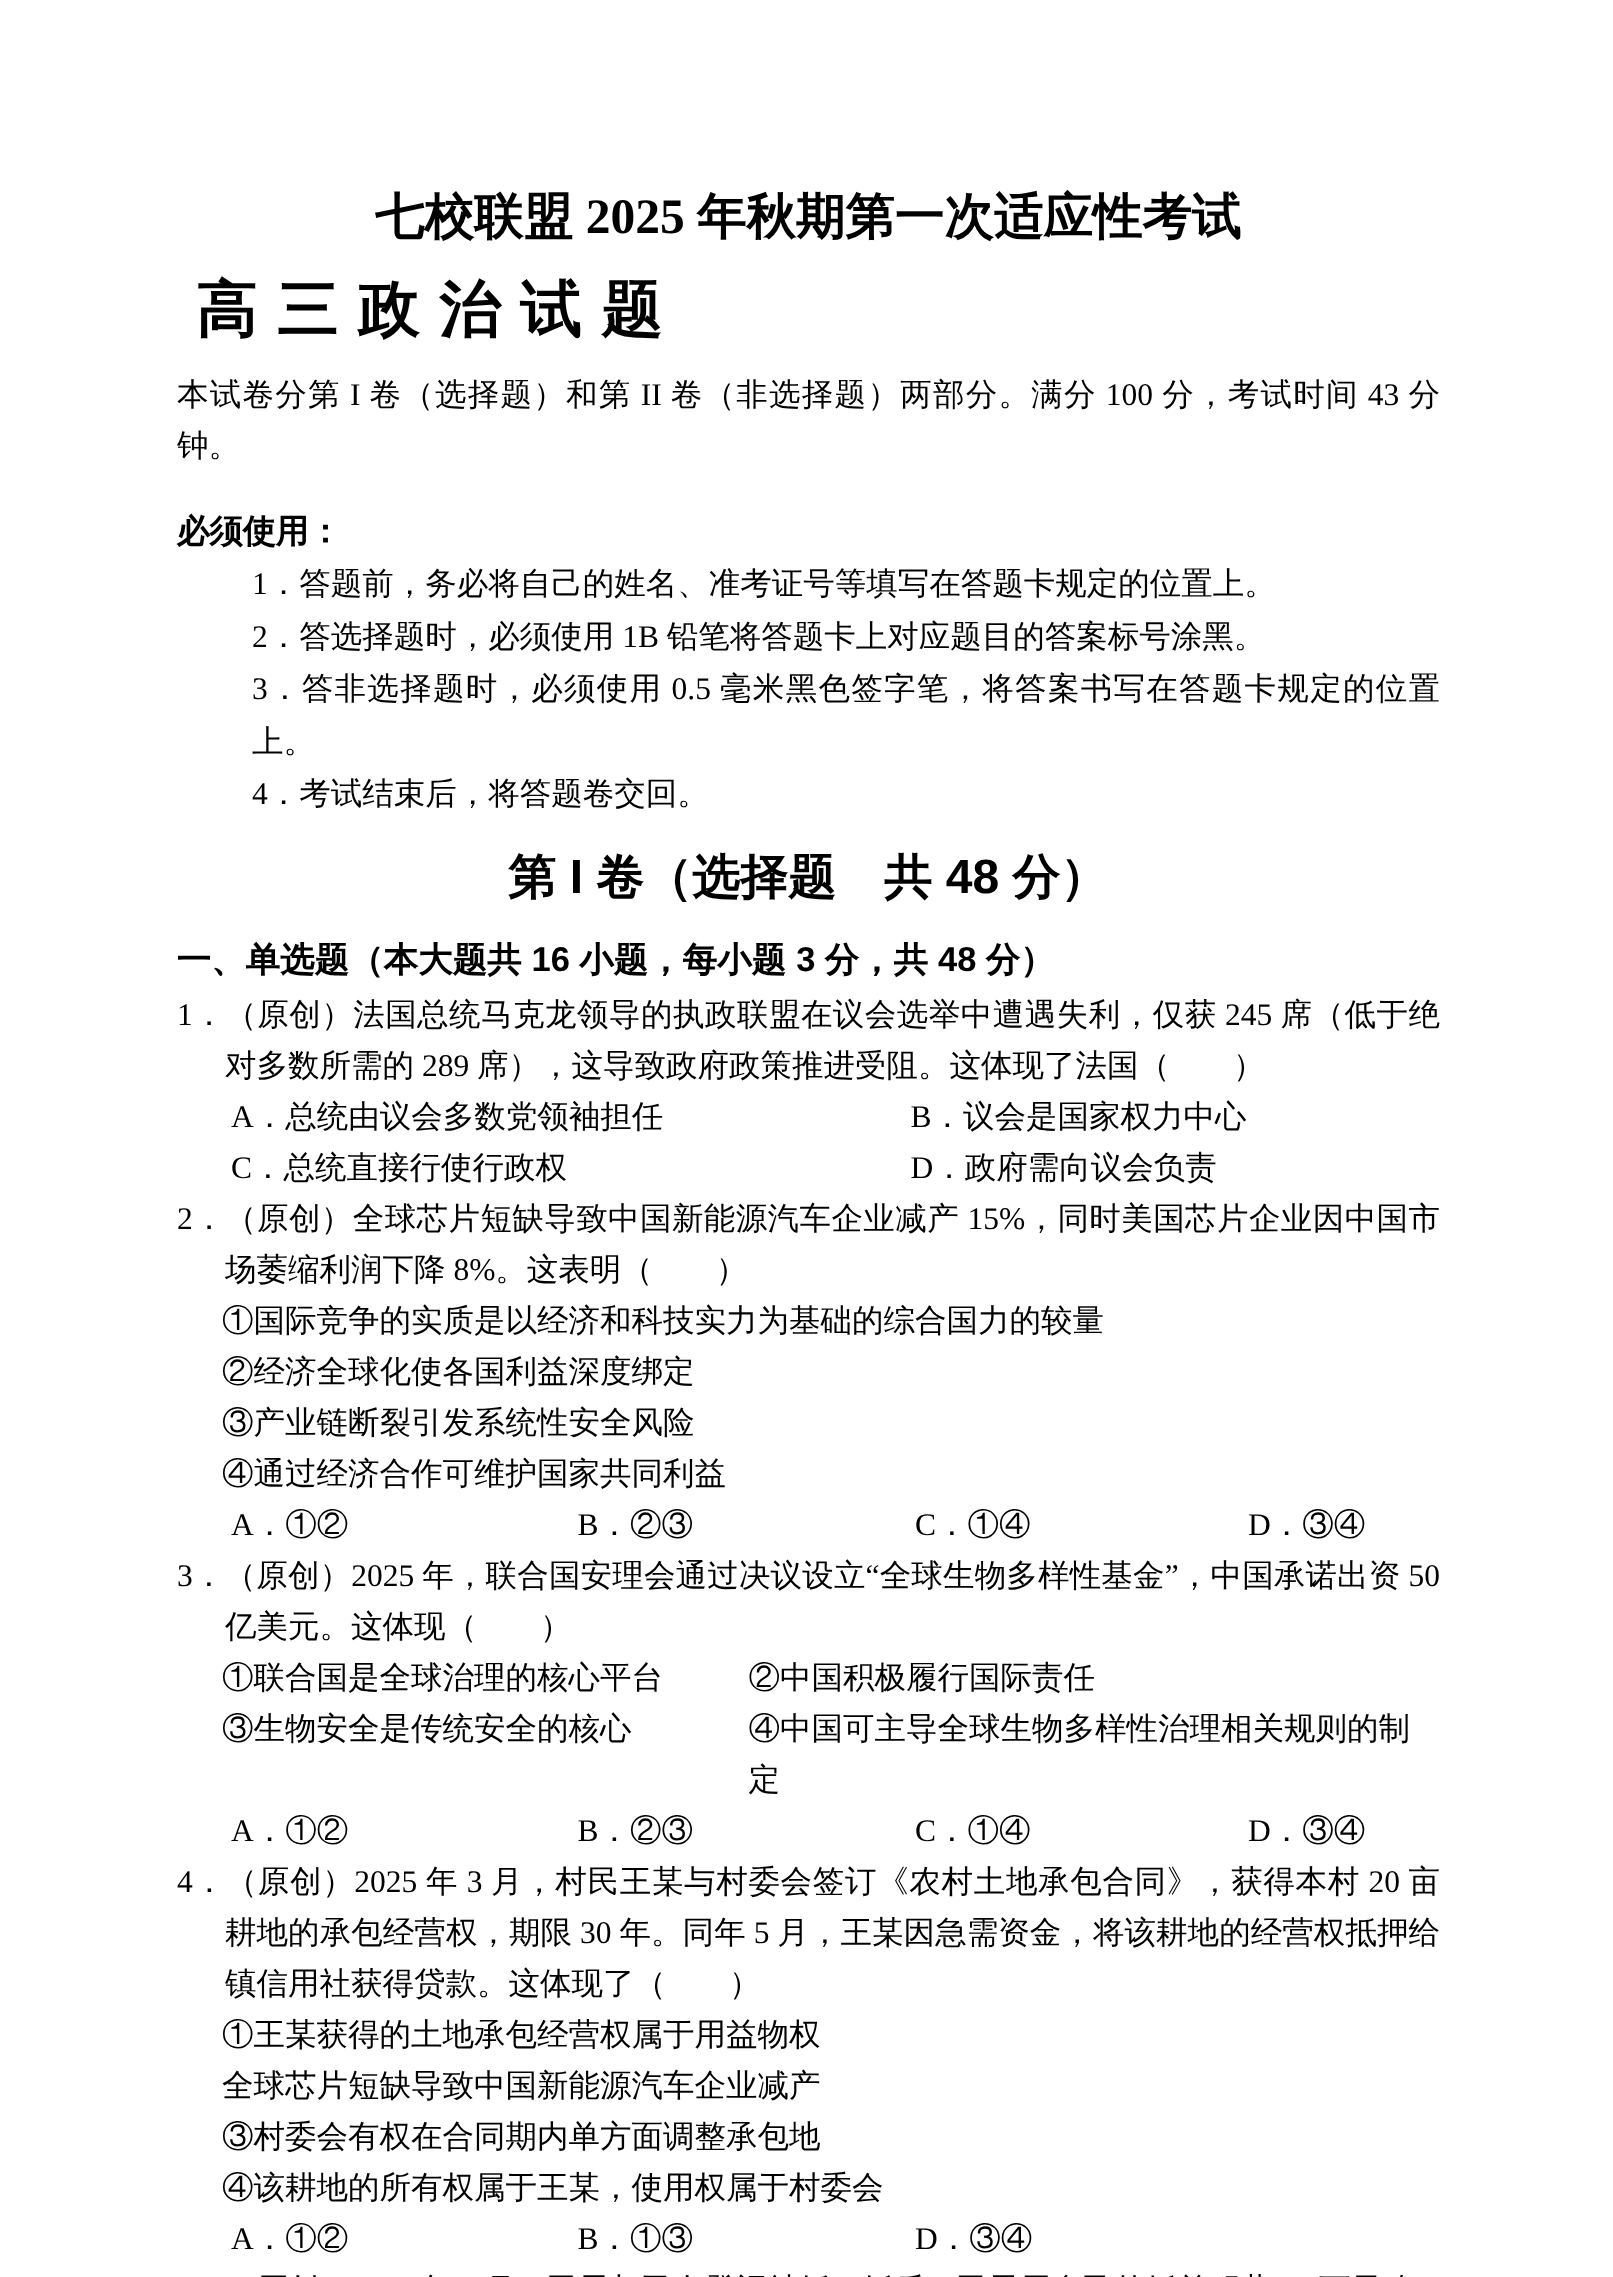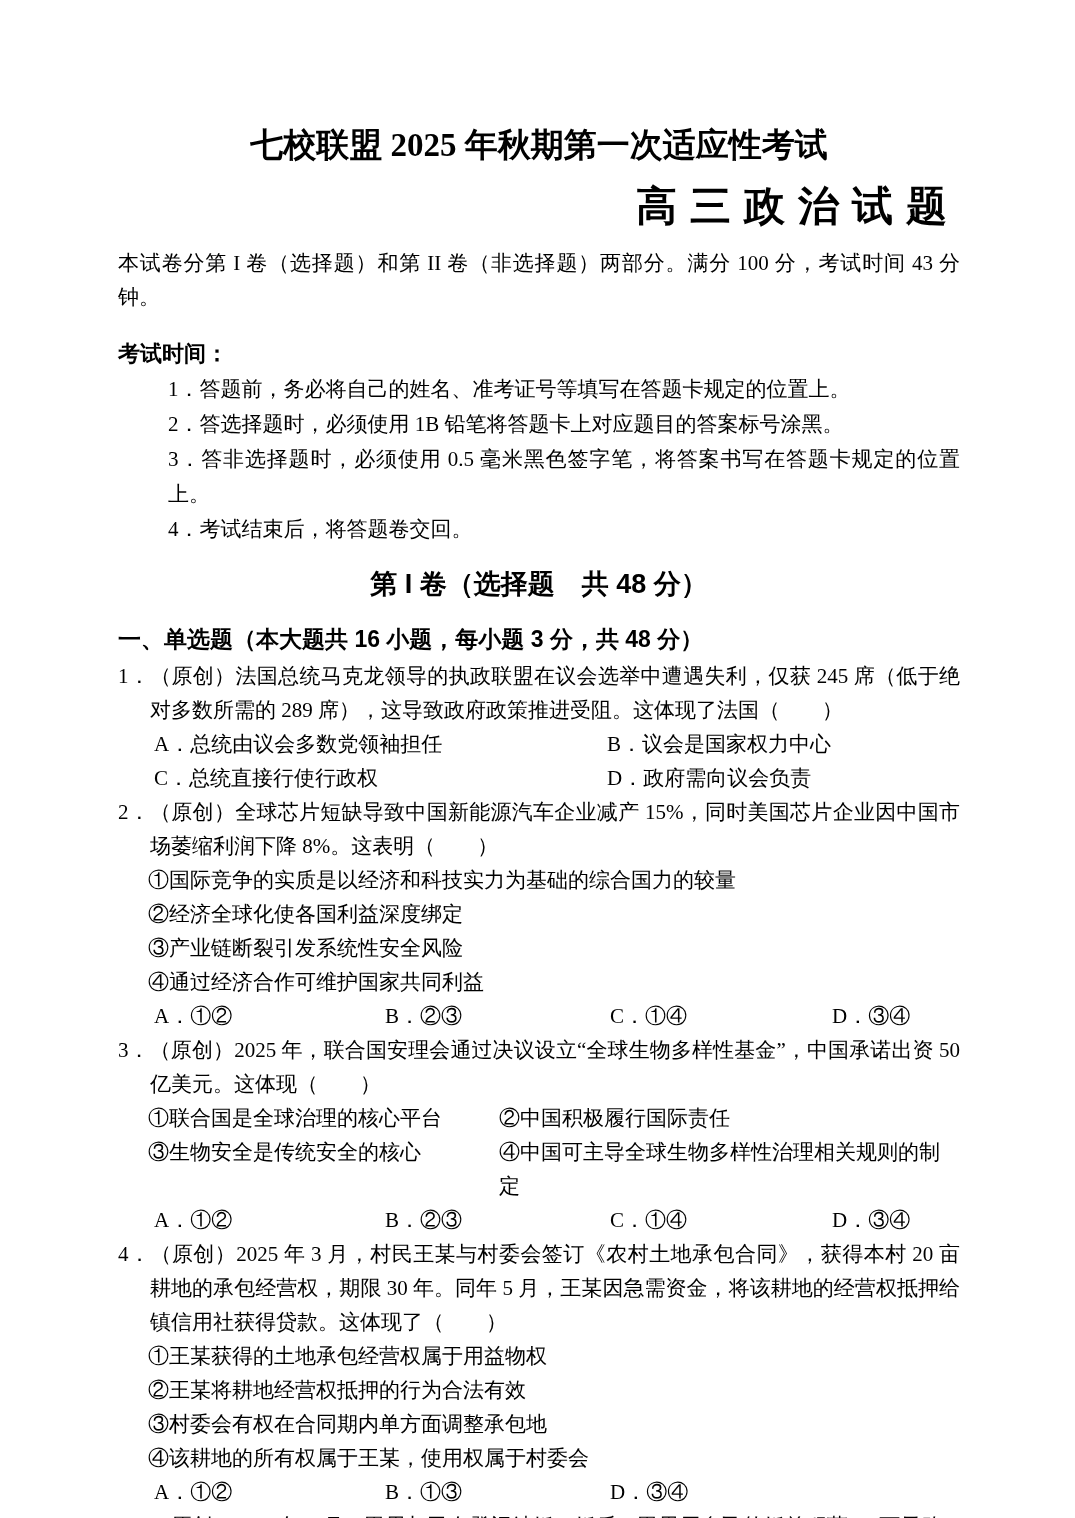--- a/index.html
+++ b/index.html
@@ -8,32 +8,32 @@
     overflow:hidden;position:relative;color:#000;
     font-family:"Liberation Serif","DejaVu Serif",serif;
     font-size:21px;line-height:34px;
   }
   .content{padding:0 115px 0 118px;}
   .title{
     margin:122px 0 0 0;text-align:center;font-weight:bold;
     font-size:33px;line-height:46px;
   }
   .subtitle{
-    margin:10px 0 4px 0;text-align:right;font-weight:bold;
+    margin:10px 0 4px 0;text-align:left;font-weight:bold;
     font-size:41px;line-height:56px;letter-spacing:13px;text-indent:13px;
   }
   .intro{margin-top:12px;text-align:justify;}
   .notice-heading{
     font-family:"Liberation Sans","DejaVu Sans",sans-serif;
     font-weight:bold;font-size:22px;line-height:37px;margin-top:4px;
   }
   .notice{padding-left:50px;line-height:35px;text-align:justify;}
   .section-heading{
     text-align:center;font-family:"Liberation Sans","DejaVu Sans",sans-serif;
-    font-weight:bold;font-size:27px;line-height:46px;margin-top:14px;
+    font-weight:bold;font-size:32px;line-height:46px;margin-top:14px;
   }
   .part-heading{
     font-family:"Liberation Sans","DejaVu Sans",sans-serif;
     font-weight:bold;font-size:23px;line-height:40px;margin-top:12px;
   }
   .question{margin:0;}
   .stem{margin:0;padding-left:32px;text-indent:-32px;text-align:justify;}
   .subitem{padding-left:30px;}
   .pair-row{display:grid;grid-template-columns:351px 1fr;padding-left:30px;}
   .opt-row{padding-left:36px;display:grid;}
@@ -41,21 +41,21 @@
   .opt-row.four{grid-template-columns:231px 225px 222px 1fr;}
 </style>
 </head>
 <body>
 
 <div class="page">
   <div class="content">
     <h1 class="title">七校联盟 2025 年秋期第一次适应性考试</h1>
     <h2 class="subtitle">高三政治试题</h2>
     <p class="intro">本试卷分第 I 卷（选择题）和第 II 卷（非选择题）两部分。满分 100 分，考试时间 43 分钟。</p>
-    <div class="notice-heading">考试时间：</div>
+    <div class="notice-heading">必须使用：</div>
     <div id="notice-list">
         <div class="notice">1．答题前，务必将自己的姓名、准考证号等填写在答题卡规定的位置上。</div>
         <div class="notice">2．答选择题时，必须使用 1B 铅笔将答题卡上对应题目的答案标号涂黑。</div>
         <div class="notice">3．答非选择题时，必须使用 0.5 毫米黑色签字笔，将答案书写在答题卡规定的位置上。</div>
         <div class="notice">4．考试结束后，将答题卷交回。</div>
       </div>
     <div class="section-heading">第 I 卷（选择题　共 48 分）</div>
     <div class="part-heading">一、单选题（本大题共 16 小题，每小题 3 分，共 48 分）</div>
     <div id="questions">
         <div class="question">
@@ -95,21 +95,21 @@
           <div class="opt-row four">
             <span>A．①②</span>
             <span>B．②③</span>
             <span>C．①④</span>
             <span>D．③④</span>
           </div>
         </div>
         <div class="question">
           <p class="stem"><span class="qnum">4．</span>（原创）2025 年 3 月，村民王某与村委会签订《农村土地承包合同》，获得本村 20 亩耕地的承包经营权，期限 30 年。同年 5 月，王某因急需资金，将该耕地的经营权抵押给镇信用社获得贷款。这体现了（　　）</p>
           <div class="subitem">①王某获得的土地承包经营权属于用益物权</div>
-          <div class="subitem">②王某将耕地经营权抵押的行为合法有效</div>
+          <div class="subitem">全球芯片短缺导致中国新能源汽车企业减产</div>
           <div class="subitem">③村委会有权在合同期内单方面调整承包地</div>
           <div class="subitem">④该耕地的所有权属于王某，使用权属于村委会</div>
           <div class="opt-row four">
             <span>A．①②</span>
             <span>B．①③</span>
             <span>D．③④</span>
           </div>
         </div>
         <div class="question">
           <p class="stem"><span class="qnum">5．</span>（原创）2024 年 5 月，甲男与乙女登记结婚。婚后，甲男用自己的婚前积蓄 20 万元购</p>

